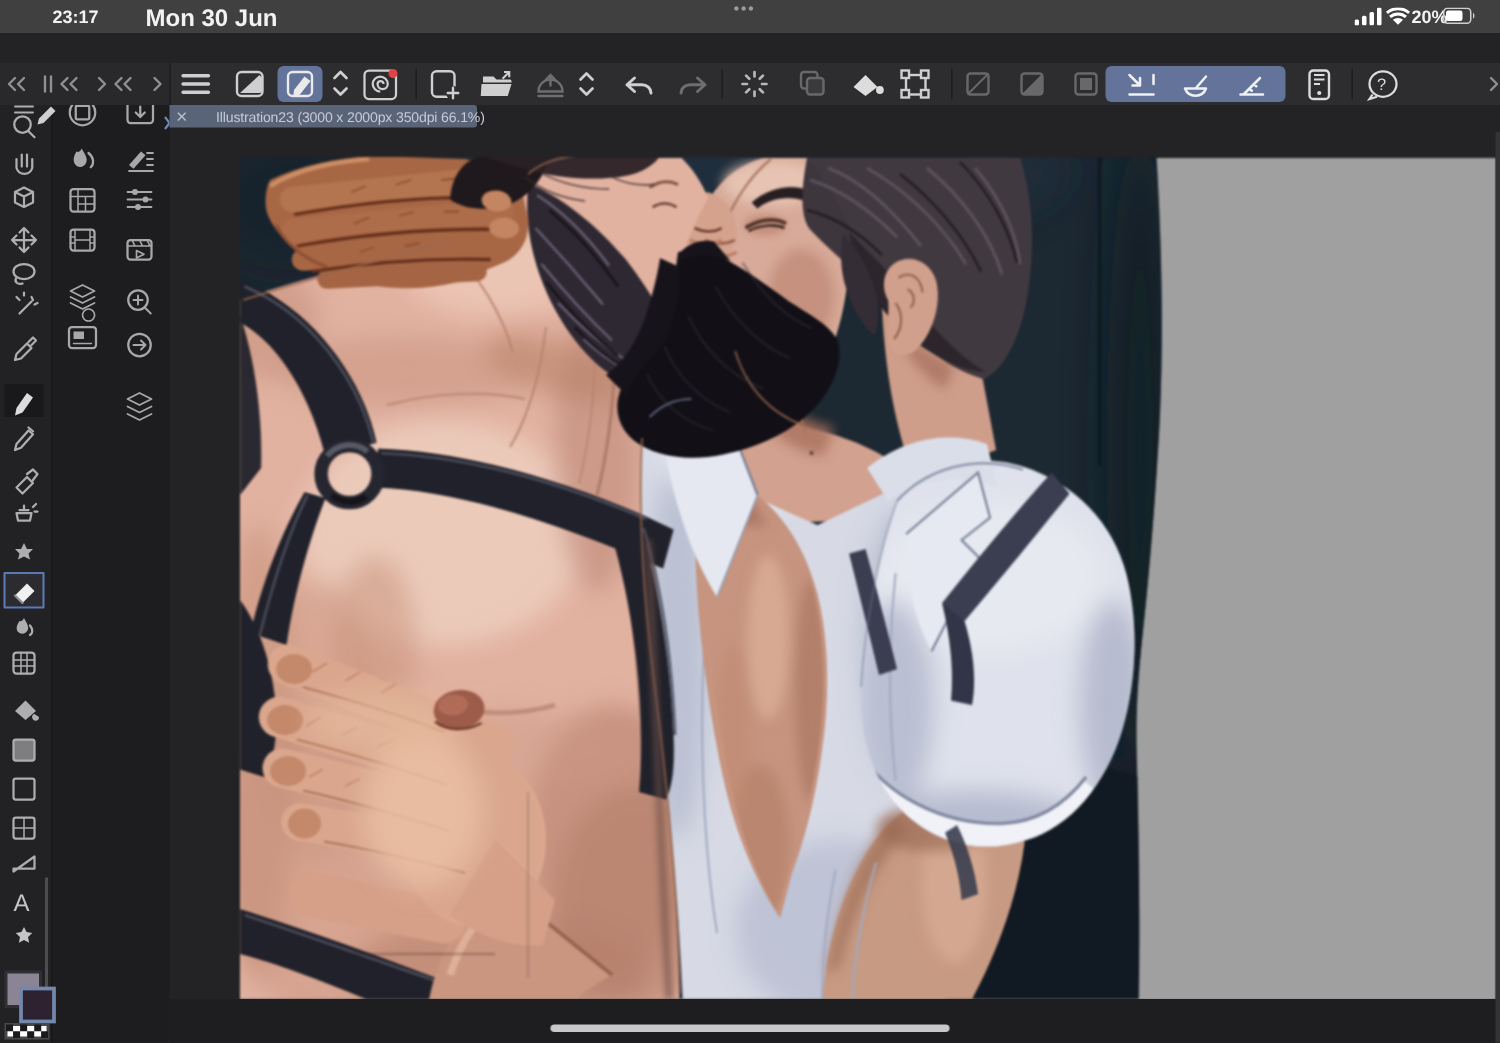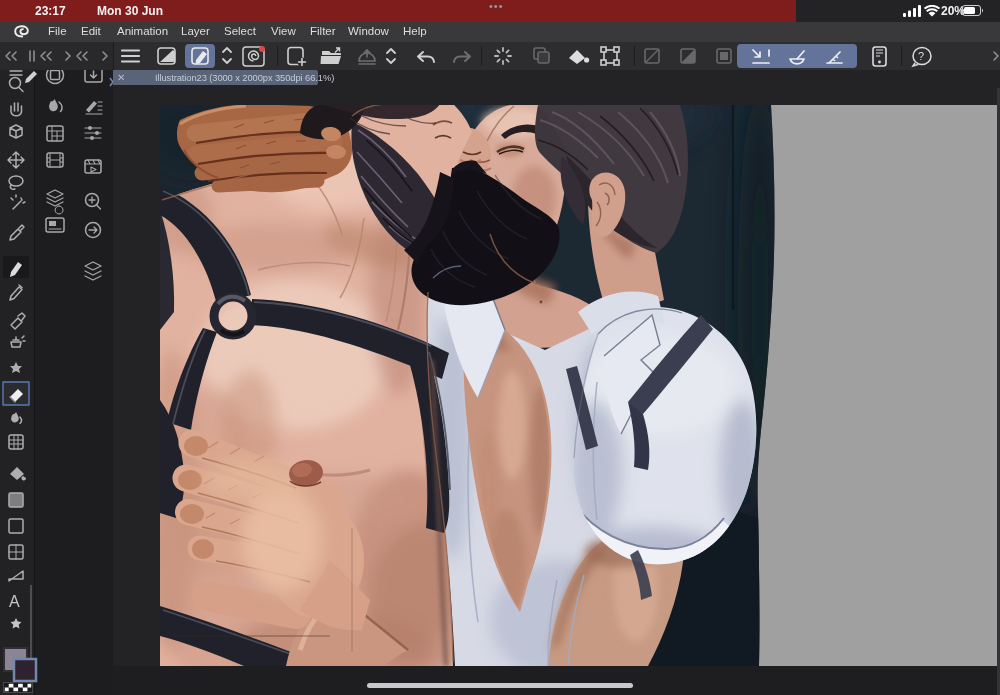--- a/index.html
+++ b/index.html
@@ -1,74 +1,60 @@
 <!DOCTYPE html>
 <html><head>
 <meta charset="utf-8">
 <style>
   html,body{margin:0;padding:0;background:#242426;}
   #app{position:relative;width:1000px;height:695px;overflow:hidden;background:#232325;
        font-family:"Liberation Sans",sans-serif;-webkit-font-smoothing:antialiased;}
   .abs{position:absolute;}
-  #statusbar{left:0;top:0;width:796px;height:22px;background:#7f1d1d;color:#f2f2f2;}
+  #statusbar{left:0;top:0;width:1000px;height:22px;background:#404040;color:#f2f2f2;}
   #menubar{left:0;top:22px;width:1000px;height:20px;background:#39393b;color:#e4e4e4;}
   .menuitem{position:absolute;top:3px;font-size:11.5px;color:#dedede;}
   #toolbar{left:0;top:42px;width:1000px;height:28px;background:#2d2d2f;}
   #navstrip{left:0;top:0;width:113px;height:28px;background:#29292b;border-right:1px solid #1c1c1e;}
   #tabrow{left:113px;top:70px;width:887px;height:18px;background:#232325;}
   #tab{left:111px;top:70px;width:207px;height:15px;background:#5a6478;border-radius:2px;}
   #leftpanel{left:0;top:70px;width:113px;height:625px;background:#1d1d1f;}
   #toolcol{left:0;top:0;width:34px;height:625px;background:#222224;border-right:1px solid #161618;}
   #subview{left:654px;top:73px;width:346px;height:21px;background:#19191b;border:1px solid #0e0e10;border-bottom:1px solid #000;box-sizing:border-box;}
   #canvas{left:160px;top:105px;width:837px;height:561px;filter:blur(0.6px);}
   #belowcanvas{left:113px;top:666px;width:887px;height:29px;background:#1e1e20;}
   #homebar{left:367px;top:683px;width:266px;height:5px;border-radius:2.5px;background:#c9c9c9;}
   .ico{position:absolute;}
 </style>
 </head>
 <body>
 <div id="app">
 
   <div id="statusbar" class="abs">
     <span style="position:absolute;left:35px;top:4px;font-size:12px;font-weight:bold;">23:17</span>
-    <span style="position:absolute;left:97px;top:4px;font-size:12px;font-weight:bold;">Mon 30 Jun</span>
+    <span style="position:absolute;left:97px;top:4px;font-size:16px;font-weight:bold;">Mon 30 Jun</span>
     <span style="position:absolute;left:489px;top:0px;font-size:11px;color:#9a9a9a;letter-spacing:1px;">•••</span>
     <svg class="ico" style="left:903px;top:5px" width="20" height="12" viewBox="0 0 20 12">
       <rect x="0" y="8" width="3" height="4" rx="1" fill="#fff"></rect>
         <rect x="5" y="5.5" width="3" height="6.5" rx="1" fill="#fff"></rect>
         <rect x="10" y="3" width="3" height="9" rx="1" fill="#fff"></rect>
         <rect x="15" y="0" width="3" height="12" rx="1" fill="#fff"></rect>
     </svg>
     <svg class="ico" style="left:924px;top:5px" width="16" height="12" viewBox="0 0 16 12">
       <path d="M8 11.5 L4.6 8.2 a5.4 5.4 0 0 1 6.8 0 Z" fill="#fff"></path>
       <path d="M2.7 6.3 a8 8 0 0 1 10.6 0" stroke="#fff" stroke-width="2" fill="none"></path>
       <path d="M0.6 3.6 a11.3 11.3 0 0 1 14.8 0" stroke="#fff" stroke-width="2" fill="none"></path>
     </svg>
     <span style="position:absolute;left:941px;top:4px;font-size:12px;font-weight:bold;">20%</span>
     <svg class="ico" style="left:962px;top:5px" width="22" height="12" viewBox="0 0 22 12">
       <rect x="0.5" y="0.5" width="18" height="10" rx="2.5" fill="none" stroke="#cfcfcf"></rect>
       <rect x="2" y="2" width="11" height="7" rx="1.5" fill="#fff"></rect>
       <path d="M20 3.5 a2.5 2.5 0 0 1 0 4 Z" fill="#cfcfcf"></path>
     </svg>
   </div>
 
-  <div id="menubar" class="abs">
-    <svg class="ico" style="left:12px;top:0px" width="20" height="19" viewBox="0 0 20 19">
-      <path d="M10.2 14.5 C5.5 14.5 3.2 12.2 3.2 9.3 C3.2 6.2 6.0 4.2 9.6 4.2 C13.4 4.2 15.8 6.1 15.8 8.6 C15.8 10.8 14.0 12.2 11.8 12.2 C9.8 12.2 8.4 11.1 8.4 9.5 C8.4 8.1 9.5 7.1 10.9 7.1" fill="none" stroke="#efefef" stroke-width="1.9" stroke-linecap="round"></path>
-    </svg>
-    <span class="menuitem" style="left:48px">File</span>
-    <span class="menuitem" style="left:81px">Edit</span>
-    <span class="menuitem" style="left:117px">Animation</span>
-    <span class="menuitem" style="left:181px">Layer</span>
-    <span class="menuitem" style="left:224px">Select</span>
-    <span class="menuitem" style="left:271px">View</span>
-    <span class="menuitem" style="left:310px">Filter</span>
-    <span class="menuitem" style="left:348px">Window</span>
-    <span class="menuitem" style="left:403px">Help</span>
-  </div>
 
   <div id="toolbar" class="abs">
     <div id="navstrip" class="abs"></div>
     <svg class="abs" style="left:0;top:0" width="1000" height="28" viewBox="0 0 1000 28">
 
       <g stroke="#909092" stroke-width="1.6" fill="none" stroke-linecap="round" stroke-linejoin="round">
         <path d="M10 10 l-4 4 l4 4 M16 10 l-4 4 l4 4"></path>
         <path d="M30 9 v10 M34 9 v10"></path>
         <path d="M45 10 l-4 4 l4 4 M51 10 l-4 4 l4 4"></path>
         <path d="M66 10 l4 4 l-4 4"></path>
@@ -186,21 +172,21 @@
         <ellipse cx="922" cy="14" rx="9" ry="8.5"></ellipse>
         <path d="M915 21 l-2 3 l5 -1.5"></path>
         <text x="918" y="18" font-size="11" fill="#dcdcdc" stroke="none" font-family="Liberation Sans">?</text>
       </g>
     </svg>
   </div>
 
   <div id="tabrow" class="abs"></div>
   <div id="tab" class="abs">
     <span style="position:absolute;left:6px;top:1.5px;font-size:10px;color:#b7bdcc;">✕</span>
-    <span style="position:absolute;left:28px;top:2px;font-size:9.4px;color:#c5cad8;white-space:nowrap;letter-spacing:-0.1px;padding-left:16px;">Illustration23 (3000 x 2000px 350dpi 66.1%)</span>
+    <span style="position:absolute;left:17px;top:2px;font-size:9.4px;color:#c5cad8;white-space:nowrap;letter-spacing:-0.1px;padding-left:16px;">Illustration23 (3000 x 2000px 350dpi 66.1%)</span>
   </div>
 
   <div id="leftpanel" class="abs">
     <div id="toolcol" class="abs"></div>
     <svg class="abs" style="left:0;top:0" width="113" height="625" viewBox="0 0 113 625">
 
       <g stroke="#aeaeb0" fill="none" stroke-width="1.5" stroke-linecap="round" stroke-linejoin="round">
 
         <path d="M10 -4 h12 M10 0 h12 M10 4 h12" transform="translate(0,1)" stroke-width="1.3"></path>
         <path d="M26 9 l8 -8 l3 3 l-8 8 l-4 1 Z" fill="#cfcfcf" stroke="none"></path>

